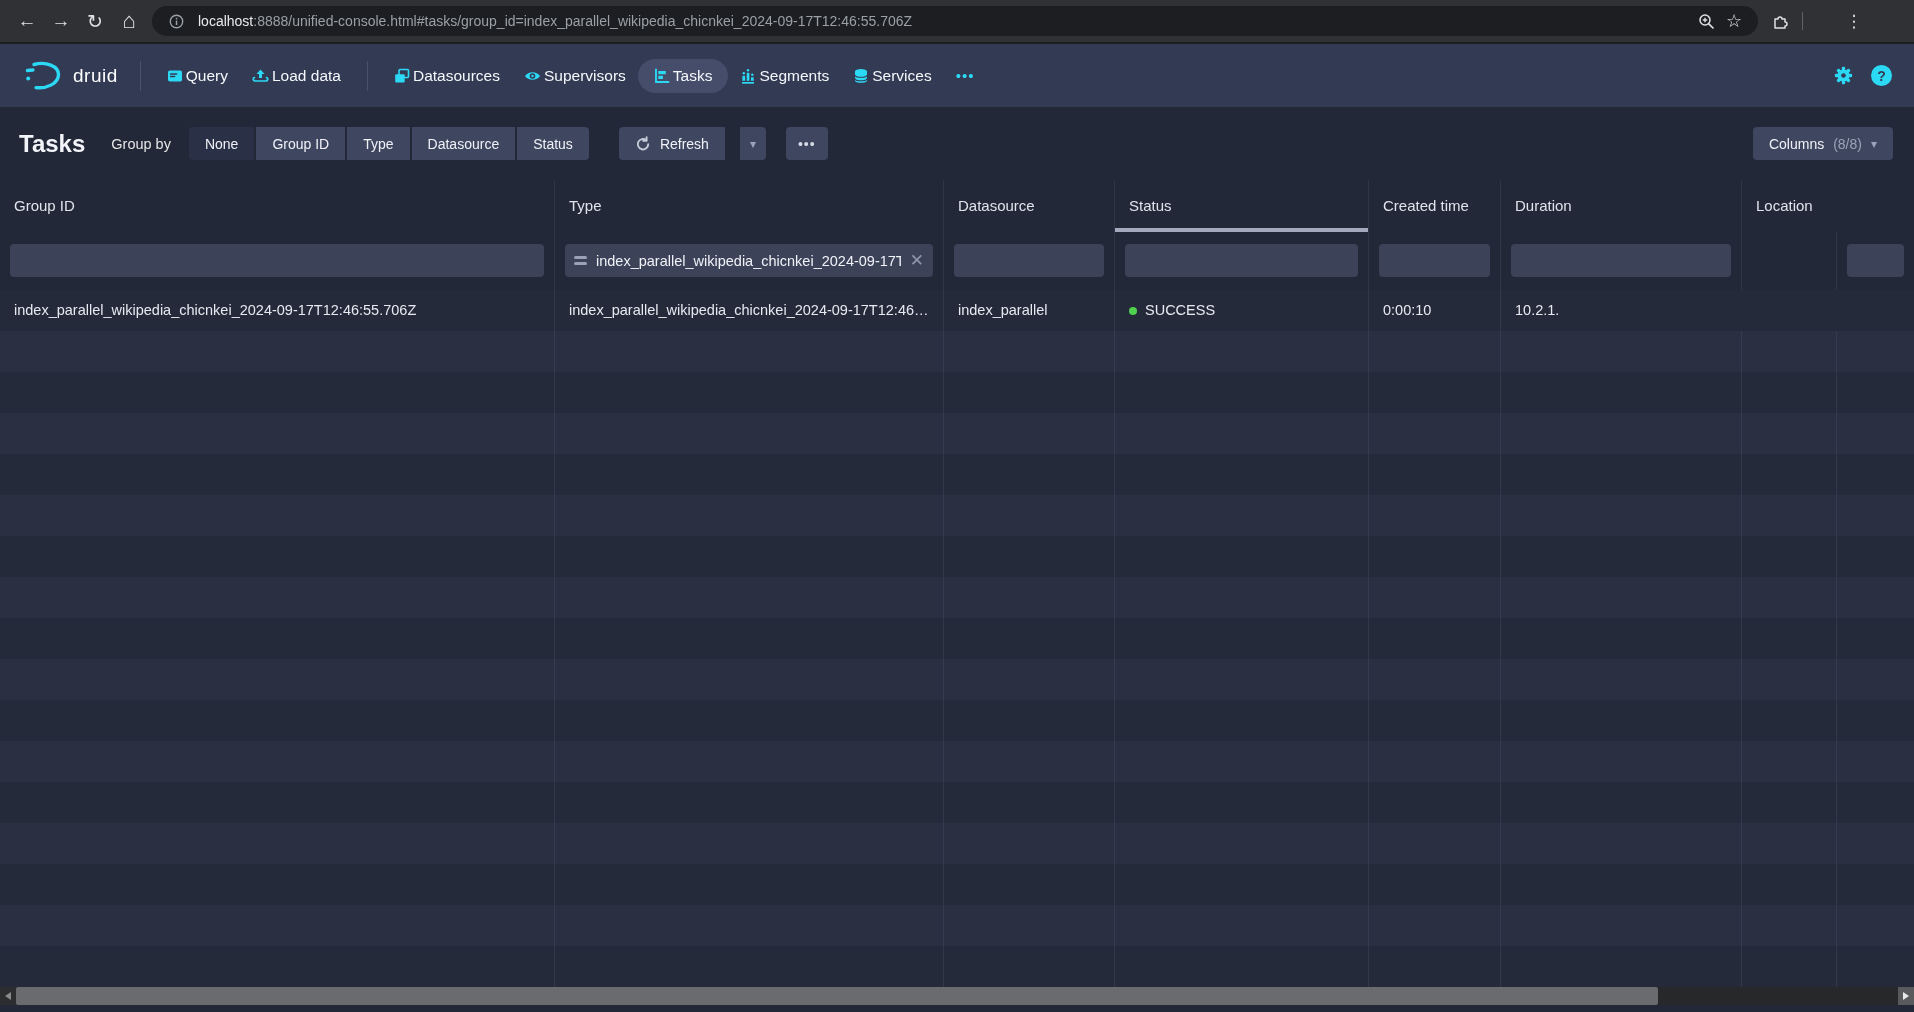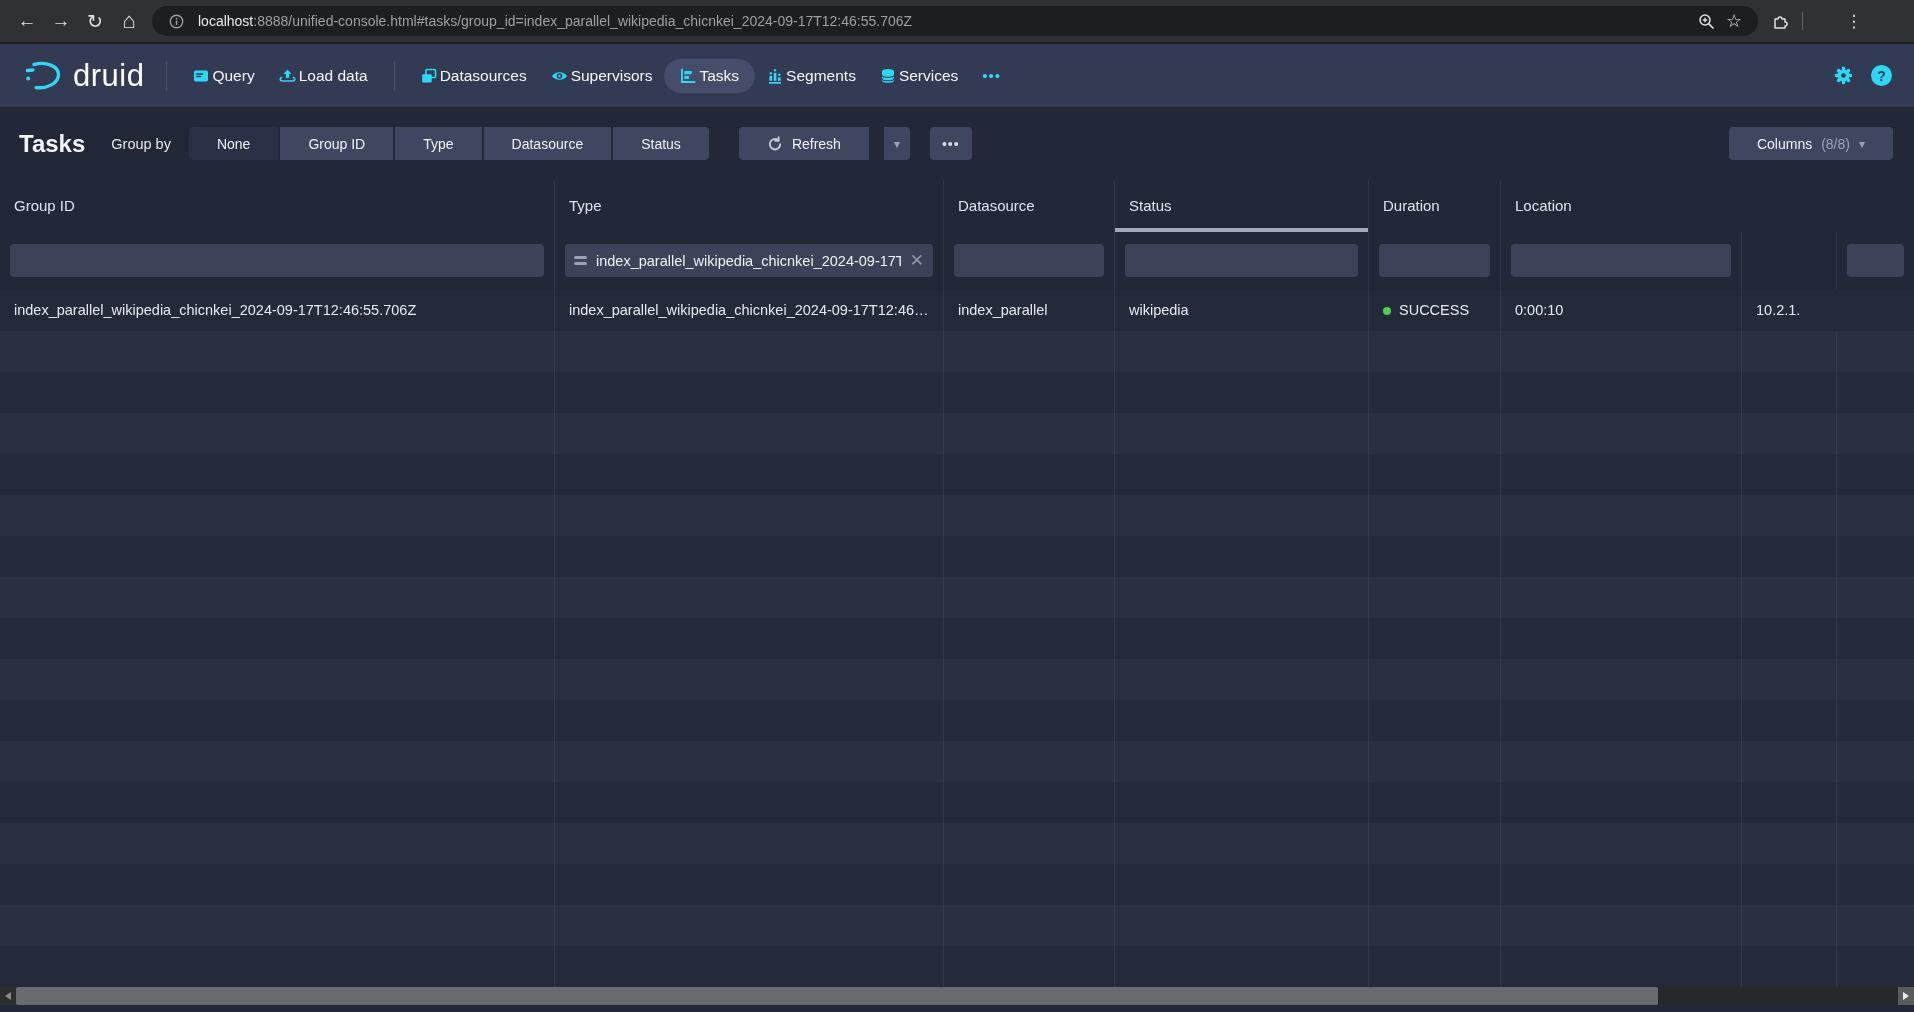--- a/index.html
+++ b/index.html
@@ -18,37 +18,37 @@
   .pill-icon { width:28px; height:28px; display:flex; align-items:center; justify-content:center;
     color:#dfe1e5; font-size:16px; flex:none; }
   .chrome-right { display:flex; align-items:center; margin-left:8px; }
   .chrome-sep { width:1px; height:18px; background:#5f6368; margin:0 8px; }
   .avatar { width:26px; height:26px; border-radius:50%; flex:none;
     background:radial-gradient(circle at 35% 30%, #cdb astray, #b3a07f 10%, #7d6a4f 55%, #44503a 100%); }
 
   
   .navbar { height:63px; background:#333a54; display:flex; align-items:center; padding:0 14px; }
   .brand { display:flex; align-items:center; gap:9px; padding:0 8px; }
-  .brand-text { color:#ffffff; font-size:31px; letter-spacing:.5px; }
+  .brand-text { color:#ffffff; font-size:19px; letter-spacing:.5px; }
   .nav-sep { width:1px; height:30px; background:#4a5169; margin:0 14px; flex:none; }
   .nav-item { display:flex; align-items:center; gap:3px; height:34px; padding:0 12px;
     color:#f5f8fa; font-size:15.5px; border-radius:17px; flex:none; }
   .nav-item.active { background:#454d6a; padding:0 16px; }
   .nav-item.more { color:#2cd9f5; font-size:15px; letter-spacing:1px; }
   .nav-right { margin-left:auto; display:flex; align-items:center; gap:18px; padding-right:8px; }
   .help-circle { width:21px; height:21px; background:#2cd9f5; color:#333a54; border-radius:50%;
     font-size:14px; font-weight:bold; display:flex; align-items:center; justify-content:center; }
 
   
   .view-header { height:73px; display:flex; align-items:center; padding:0 19px; background:#232838; }
   .page-title { color:#f2f4f9; font-size:24px; font-weight:bold; margin-right:26px; }
   .groupby-label { color:#e5e5e5; font-size:14.5px; margin-right:18px; }
   .btn-group { display:flex; gap:2px; border-radius:4px; overflow:hidden; }
   .btn { height:33px; background:#3f465f; border:none; color:#f0f2f8; font-size:14px;
-    font-family:inherit; padding:0 28px; display:flex; align-items:center; gap:9px; white-space:nowrap; }
+    font-family:inherit; padding:0 16px; display:flex; align-items:center; gap:9px; white-space:nowrap; }
   .btn.active { background:#2a3046; }
   .split-group { display:flex; gap:15px; border-radius:4px; overflow:hidden; margin-left:30px; }
   .caret { color:#9aa3b8; font-size:12px; }
   .more-btn { margin-left:20px; border-radius:4px; padding:0 12px; letter-spacing:1px; color:#d5dae4; }
   .columns-btn { margin-left:auto; border-radius:4px; margin-right:2px; }
   .muted { color:#9ba3b8; }
 
   
   .table { --cols: 554px 389px 171px 254px 132px 241px 95px minmax(78px,1fr); width:1914px; overflow:hidden; }
   .thead, .tfilters, .trow { display:grid; grid-template-columns: var(--cols); }
@@ -258,20 +258,21 @@
 <div class="table">
 
   <div class="thead">
     <div class="tcell">Group ID</div>
     <div class="tcell">Type</div>
     <div class="tcell">Datasource</div>
     <div class="tcell">
       <span>Status</span>
       <div class="sort-underline"></div>
     </div>
+    <div class="tcell">Created time</div>
     <div class="tcell">Duration</div>
     <div class="tcell">Location</div>
   </div>
 
   <div class="tfilters">
     <div class="tcell">
       <input class="filter-input" style="">
     </div>
     <div class="tcell">
       <div class="filter-chip">
@@ -299,21 +300,20 @@
     <div class="tcell">
       <input class="filter-input" style="">
     </div>
   </div>
 
   <div>
     <div class="trow base">
       <div class="tcell">index_parallel_wikipedia_chicnkei_2024-09-17T12:46:55.706Z</div>
       <div class="tcell ellip">index_parallel_wikipedia_chicnkei_2024-09-17T12:46:55.706Z</div>
       <div class="tcell">index_parallel</div>
-      <div class="tcell">wikipedia</div>
       <div class="tcell">
         <span class="status-dot"></span><span>SUCCESS</span>
       </div>
       <div class="tcell">0:00:10</div>
       <div class="tcell">10.2.1.</div>
     </div>
   <div class="trow alt">
         <div class="tcell"></div>
         <div class="tcell"></div>
         <div class="tcell"></div>

